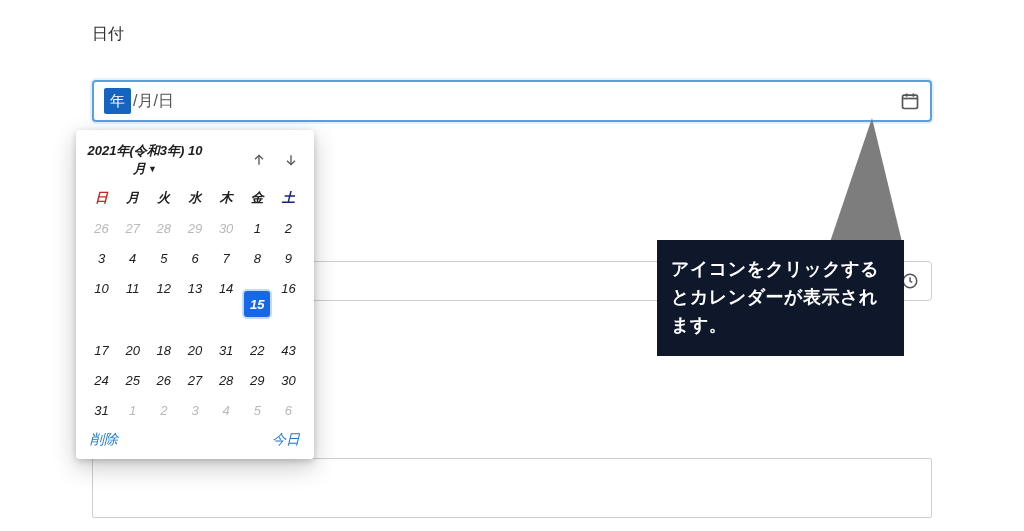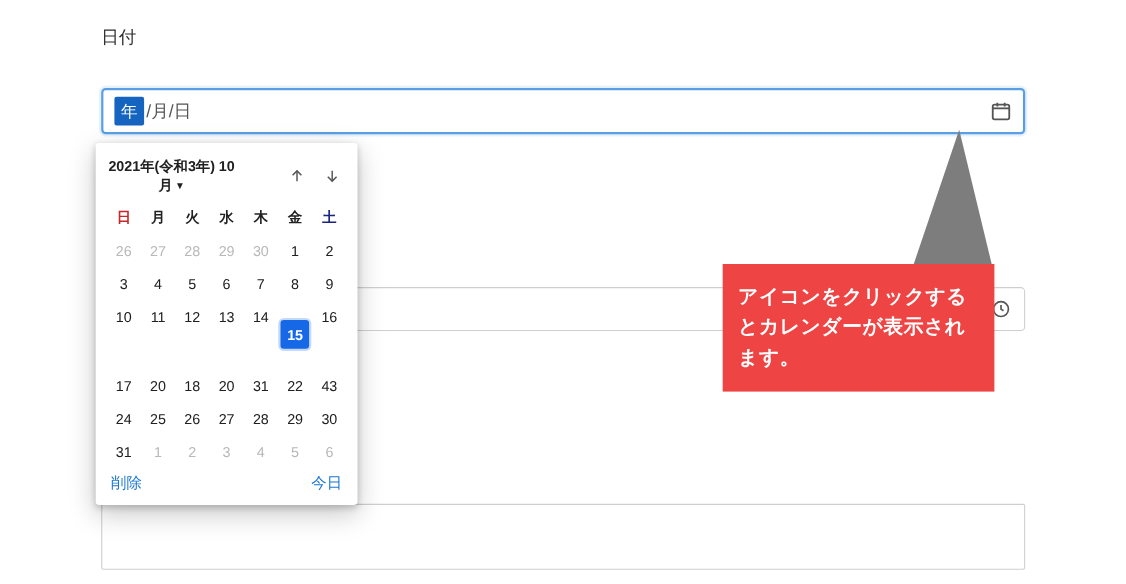--- a/index.html
+++ b/index.html
@@ -63,27 +63,28 @@
   .cal-icon {
     margin-left: auto;
     width: 20px;
     height: 20px;
     color: #555555;
   }
 
   
   .calendar {
     position: absolute;
-    left: 87px;
+    left: 76px;
     top: 130px;
     width: 238px;
     background: #ffffff;
     border-radius: 3px;
     box-shadow: 0 8px 24px rgba(0,0,0,.22), 0 2px 6px rgba(0,0,0,.18);
     padding: 12px 10px 10px 10px;
+    font-style: italic;
   }
   .cal-head {
     display: flex;
     align-items: center;
     margin-bottom: 6px;
   }
   .cal-title {
     font-size: 13px;
     font-weight: 700;
     color: #202020;
@@ -186,21 +187,21 @@
     border-radius: 2px;
     background: #ffffff;
   }
 
   
   .callout {
     position: absolute;
     left: 657px;
     top: 240px;
     width: 247px;
-    background: #ef4444;
+    background: #0f172a;
     color: #ffffff;
     padding: 16px 14px;
     font-size: 18px;
     line-height: 1.55;
     font-weight: 600;
     letter-spacing: .5px;
   }
   .callout-tail {
     position: absolute;
     left: 830px;

